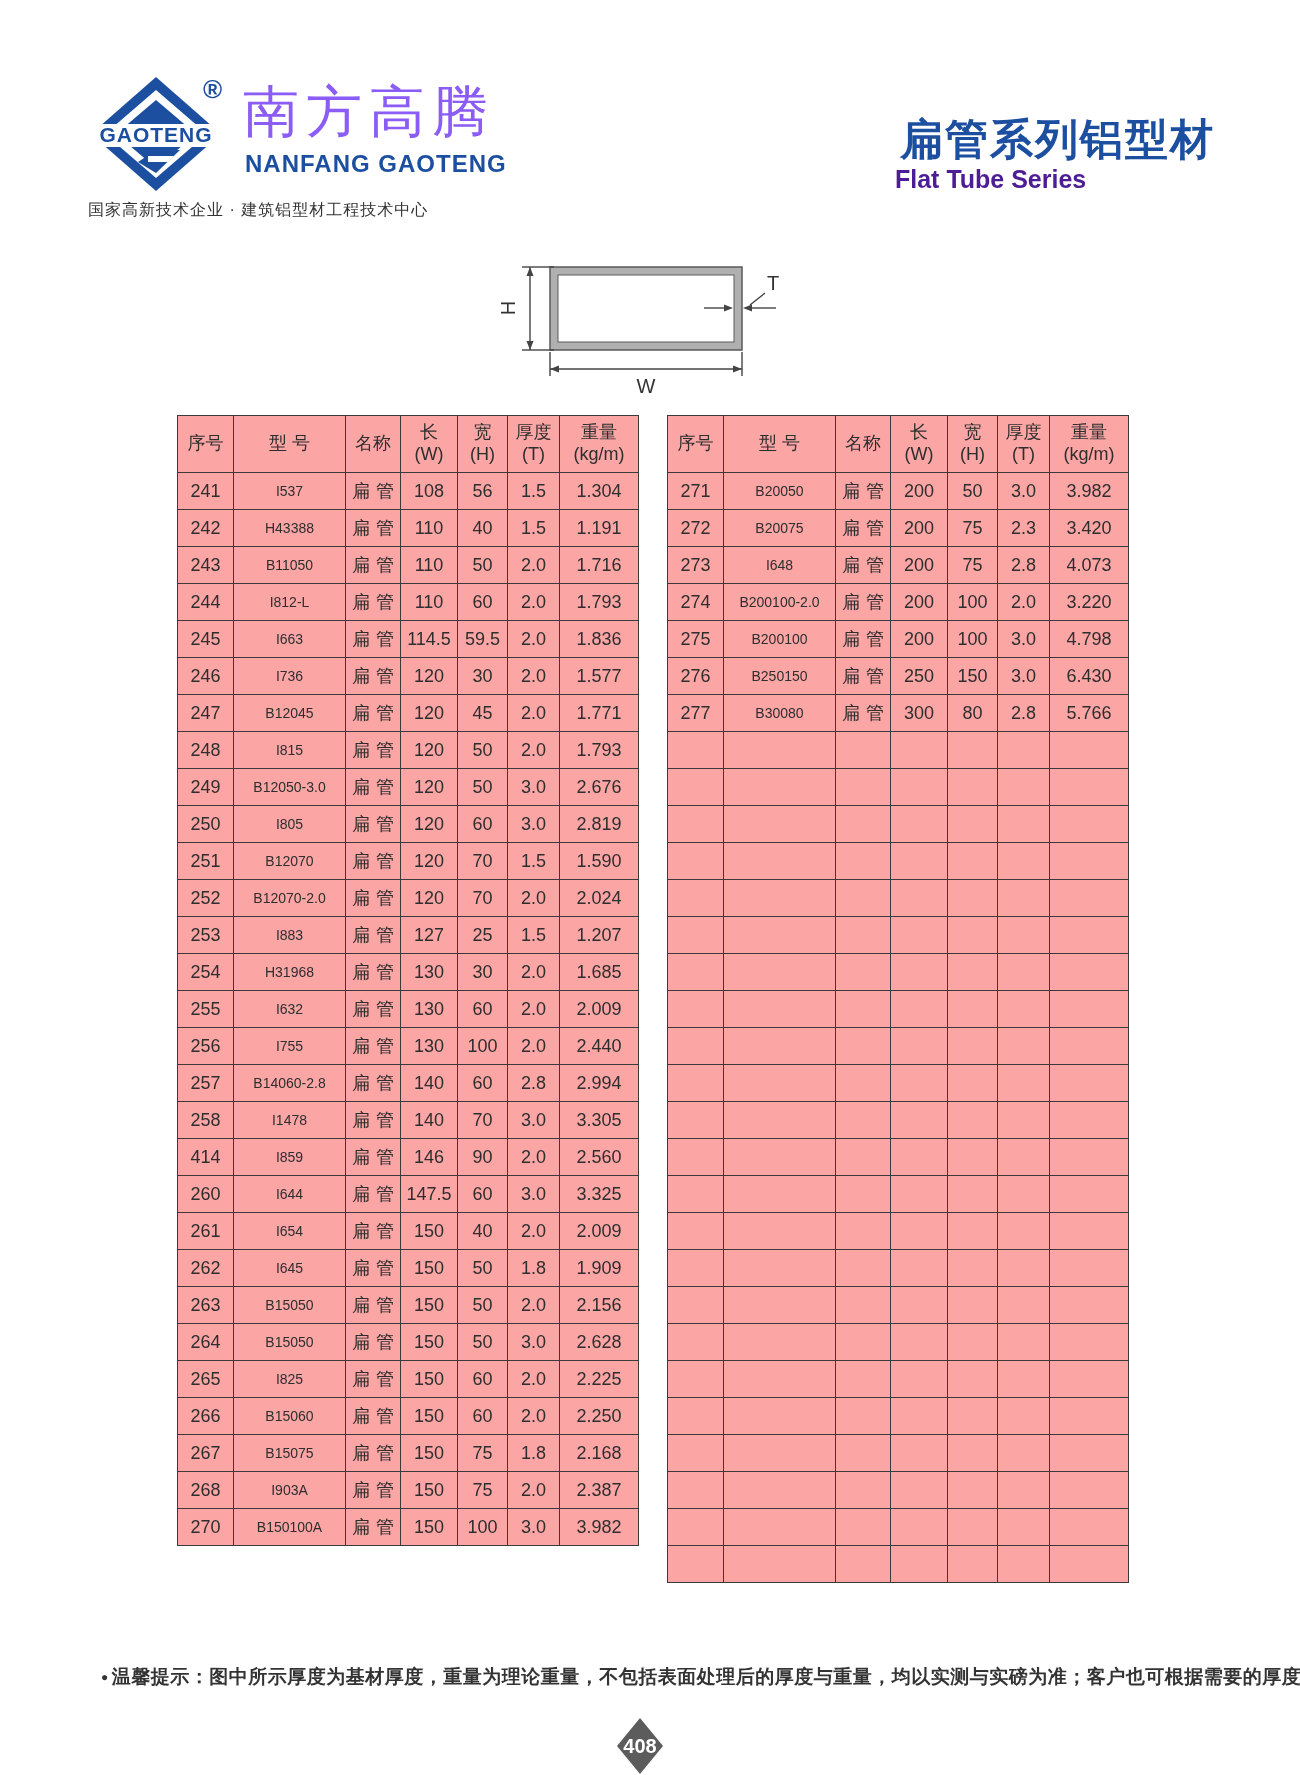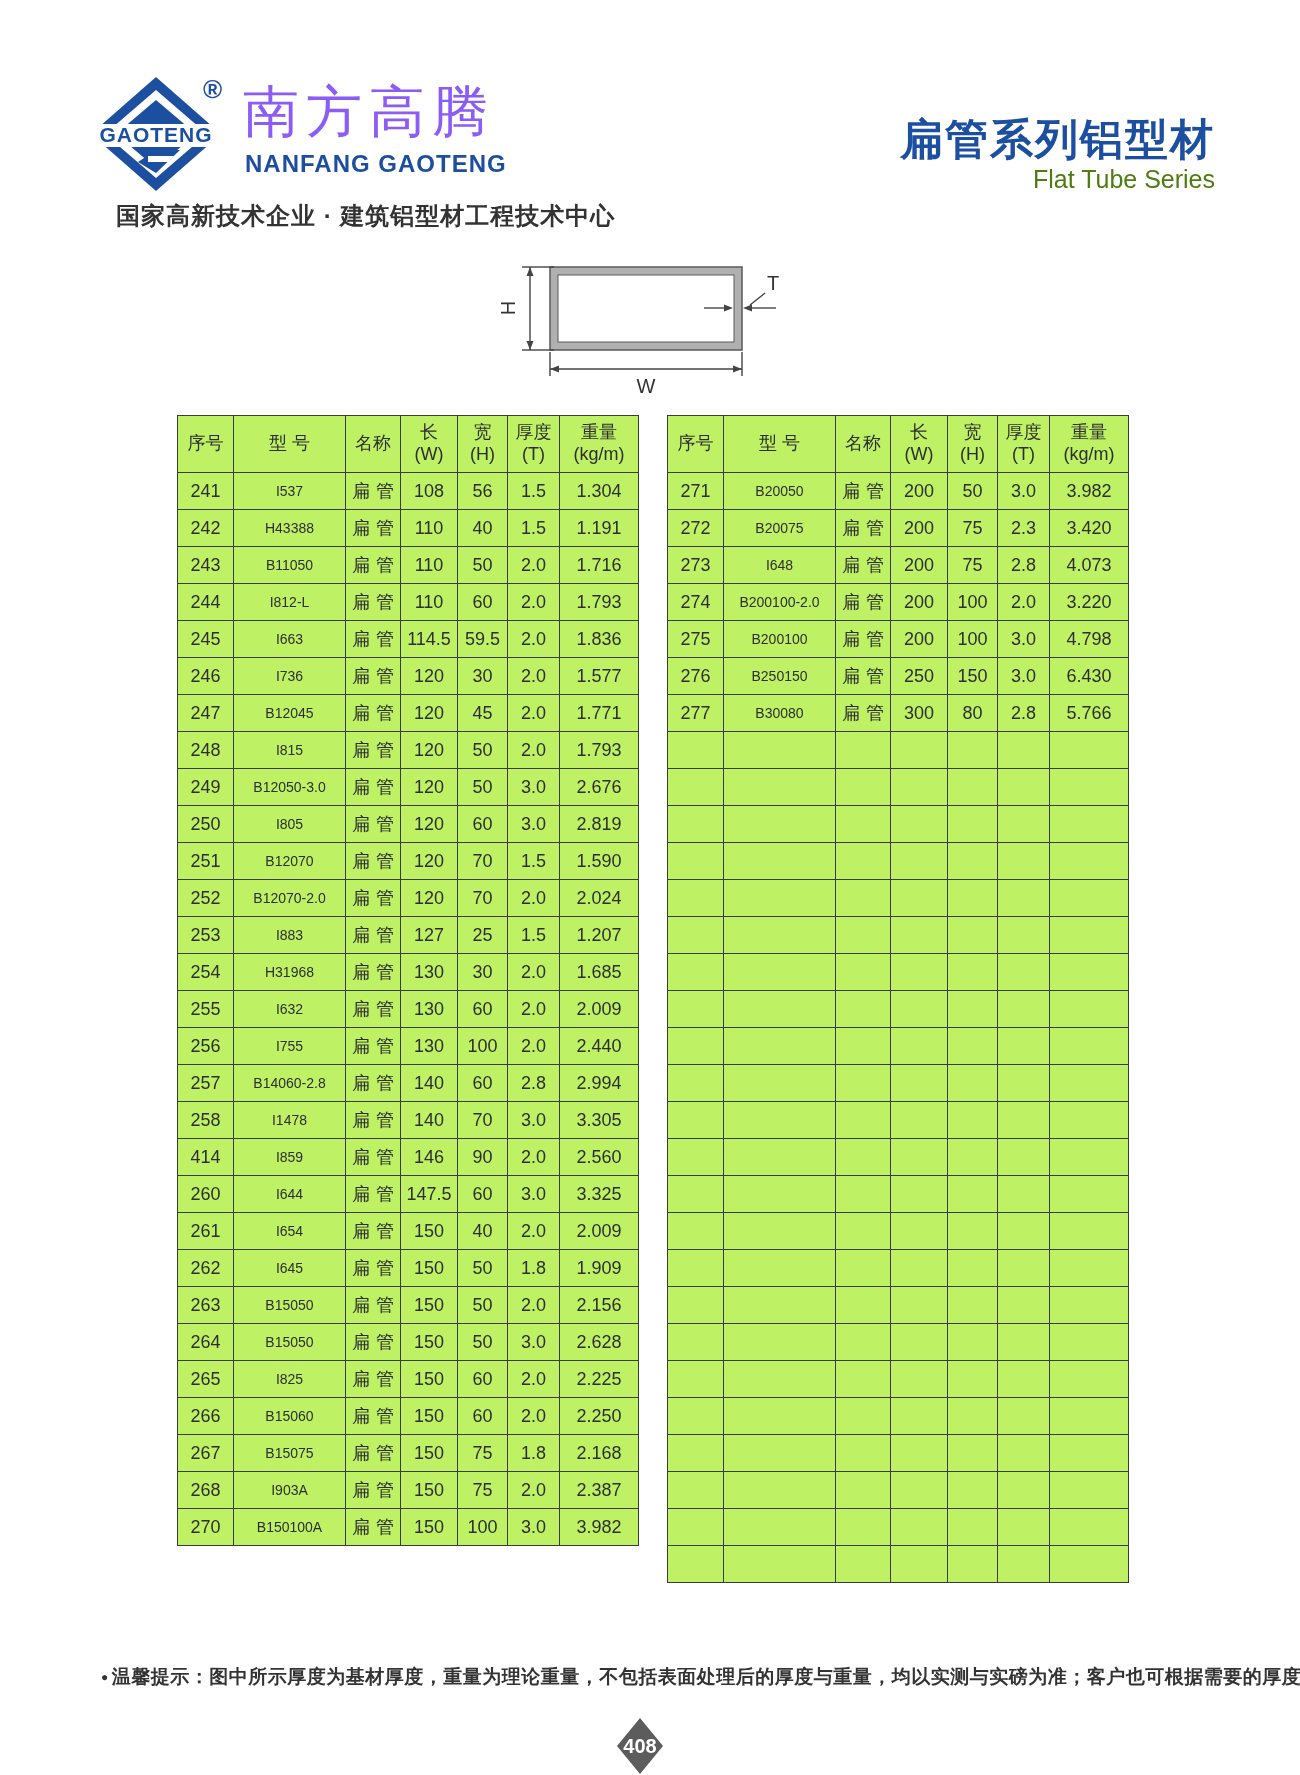--- a/index.html
+++ b/index.html
@@ -7,34 +7,34 @@
     width:1300px;height:1775px;position:relative;background:#ffffff;
     font-family:"Liberation Sans","DejaVu Sans",sans-serif;
     -webkit-font-smoothing:antialiased;
   }
 
   
   .logo-svg{position:absolute;left:90px;top:76px;width:132px;height:120px;}
   .registered{position:absolute;left:203px;top:74px;color:#1d4fa1;font-size:26px;font-weight:bold;}
   .brand-cn{position:absolute;left:243px;top:84px;color:#8b5cf6;font-size:56px;font-weight:normal;letter-spacing:7px;line-height:1;}
   .brand-sub{position:absolute;left:245px;top:152px;color:#1d4fa1;font-size:24px;font-weight:800;letter-spacing:1px;line-height:1;}
-  .tagline{position:absolute;left:88px;top:200px;color:#333333;font-size:24px;font-weight:700;letter-spacing:1px;margin-left:28px;}
+  .tagline{position:absolute;left:88px;top:200px;color:#333333;font-size:16px;font-weight:400;letter-spacing:1px;}
   .series-cn{position:absolute;left:895px;top:118px;width:320px;text-align:right;color:#1d4fa1;font-size:43px;font-weight:bold;letter-spacing:2px;line-height:1;}
-  .series-en{position:absolute;left:895px;top:166px;width:320px;text-align:right;color:#4d7c0f;font-size:25px;font-weight:400;line-height:1.1;}
+  .series-en{position:absolute;left:895px;top:166px;width:320px;text-align:left;color:#4c1d95;font-size:25px;font-weight:700;line-height:1.1;}
 
   
   .diagram{position:absolute;left:470px;top:248px;width:322px;height:148px;}
   .diagram line{stroke:#444444;stroke-width:1.4;}
   .diagram polygon.arrow{fill:#444444;}
   .diagram text{fill:#333333;font-size:20px;font-family:"Liberation Sans","DejaVu Sans",sans-serif;}
 
   
   table.spec-table{
     position:absolute;border-collapse:collapse;table-layout:fixed;
-    background:#bef264;
+    background:#fca5a5;
   }
   #table-left{left:177px;top:415px;}
   #table-right{left:667px;top:415px;}
   table.spec-table th,table.spec-table td{
     border:1.6px solid #3b3b3b;text-align:center;vertical-align:middle;
     color:#2e2e2e;font-size:18px;padding:0;overflow:hidden;white-space:nowrap;
   }
   table.spec-table thead tr{height:57px;}
   table.spec-table tbody tr{height:37px;}
   table.spec-table th div{line-height:1.2;font-weight:400;}

